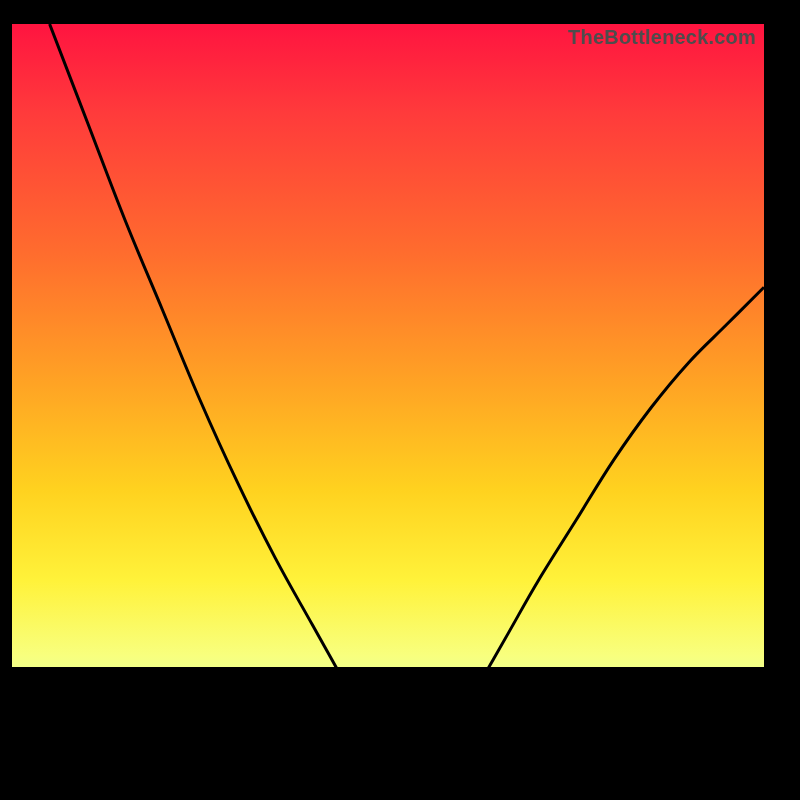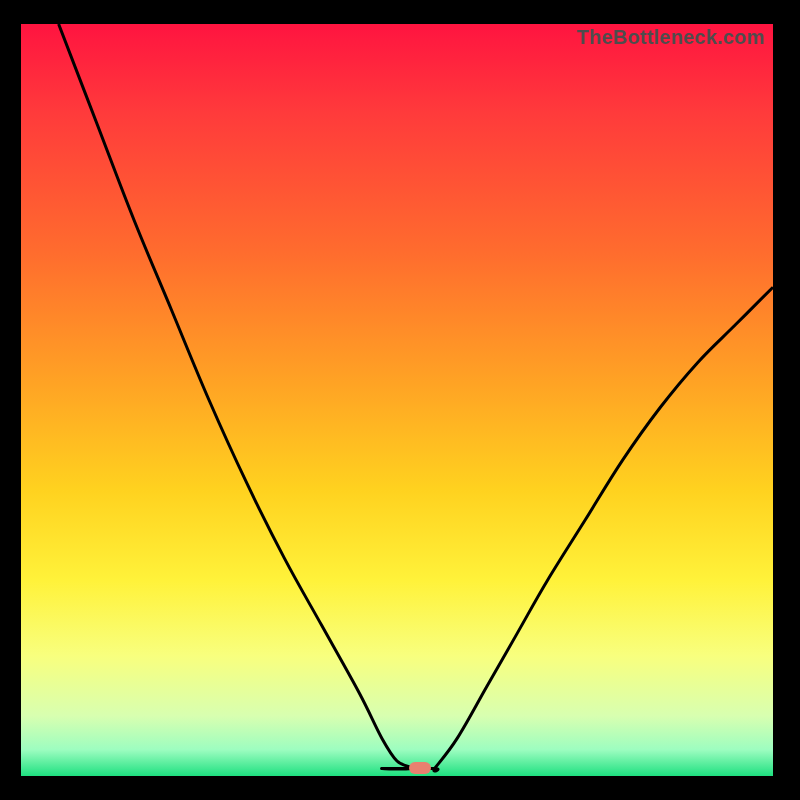--- a/index.html
+++ b/index.html
@@ -11,24 +11,24 @@
     overflow: hidden;
   }
   .frame {
     position: relative;
     width: 800px;
     height: 800px;
     background: #000;
   }
   .plot {
     position: absolute;
-    left: 21px;
+    left: 12px;
     top: 24px;
     width: 752px;
-    height: 752px;
+    height: 643px;
     overflow: hidden;
   }
   .watermark {
     position: absolute;
     top: 2px;
     right: 8px;
     font-family: Arial, Helvetica, sans-serif;
     font-size: 20px;
     font-weight: 600;
     color: #4d4d4d;

